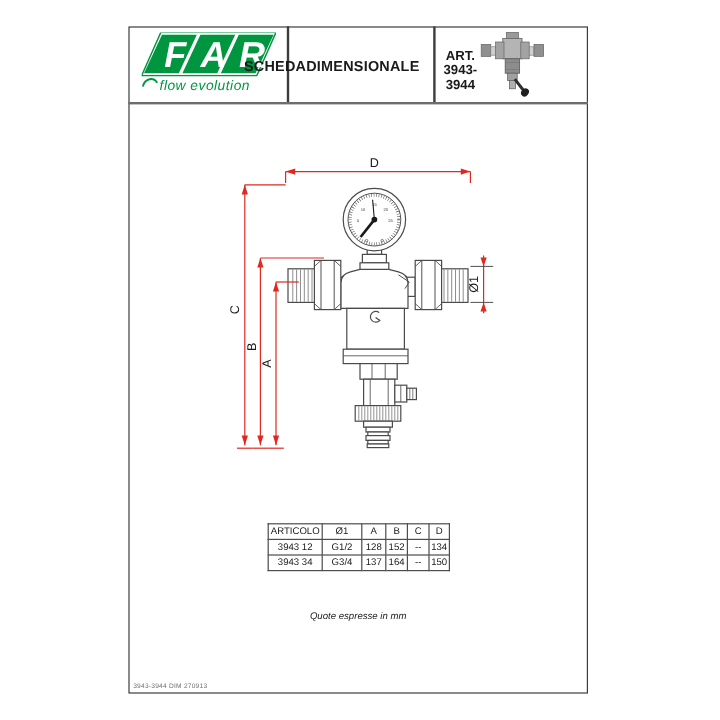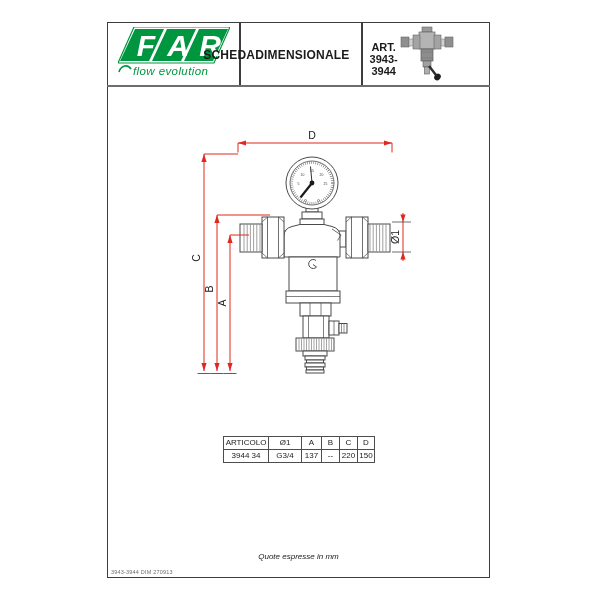--- a/index.html
+++ b/index.html
@@ -26,21 +26,21 @@
   
   table.dim-table{
     border-collapse:collapse;table-layout:fixed;
     left:223px;top:436px;position:absolute;
   }
   .dim-table td,.dim-table th{
     border:1px solid #4d4d4d;font-size:8px;font-weight:normal;
     text-align:center;padding:0;height:12px;line-height:12px;white-space:nowrap;
   }
   .table-caption{
-    left:223px;top:552px;width:151px;text-align:center;
+    left:223px;top:509px;width:151px;text-align:center;
     font-size:8px;font-style:italic;
   }
   .footer-code{left:111px;top:569px;font-size:5.5px;color:#6f6f6f;letter-spacing:.2px;}
   svg text{font-family:"Liberation Sans",sans-serif;}
   .dimlabel{fill:#1a1a1a;font-size:10.5px;}
   .gaugenum{fill:#3a3a3a;font-size:3.4px;text-anchor:middle;}
 </style>
 </head>
 <body>
 
@@ -271,24 +271,32 @@
   <tbody>
       <tr>
     <th>ARTICOLO</th>
     <th>Ø1</th>
     <th>A</th>
     <th>B</th>
     <th>C</th>
     <th>D</th>
   </tr>
   <tr>
-    <td>3944 34</td>
+    <td>3943 12</td>
+    <td>G1/2</td>
+    <td>128</td>
+    <td>152</td>
+    <td>--</td>
+    <td>134</td>
+  </tr>
+  <tr>
+    <td>3943 34</td>
     <td>G3/4</td>
     <td>137</td>
+    <td>164</td>
     <td>--</td>
-    <td>220</td>
     <td>150</td>
   </tr>
 </tbody>
   </table>
 
 <div class="abs table-caption">Quote espresse in mm</div>
 <div class="abs footer-code">3943-3944 DIM 270913</div>
 
 </body></html>

